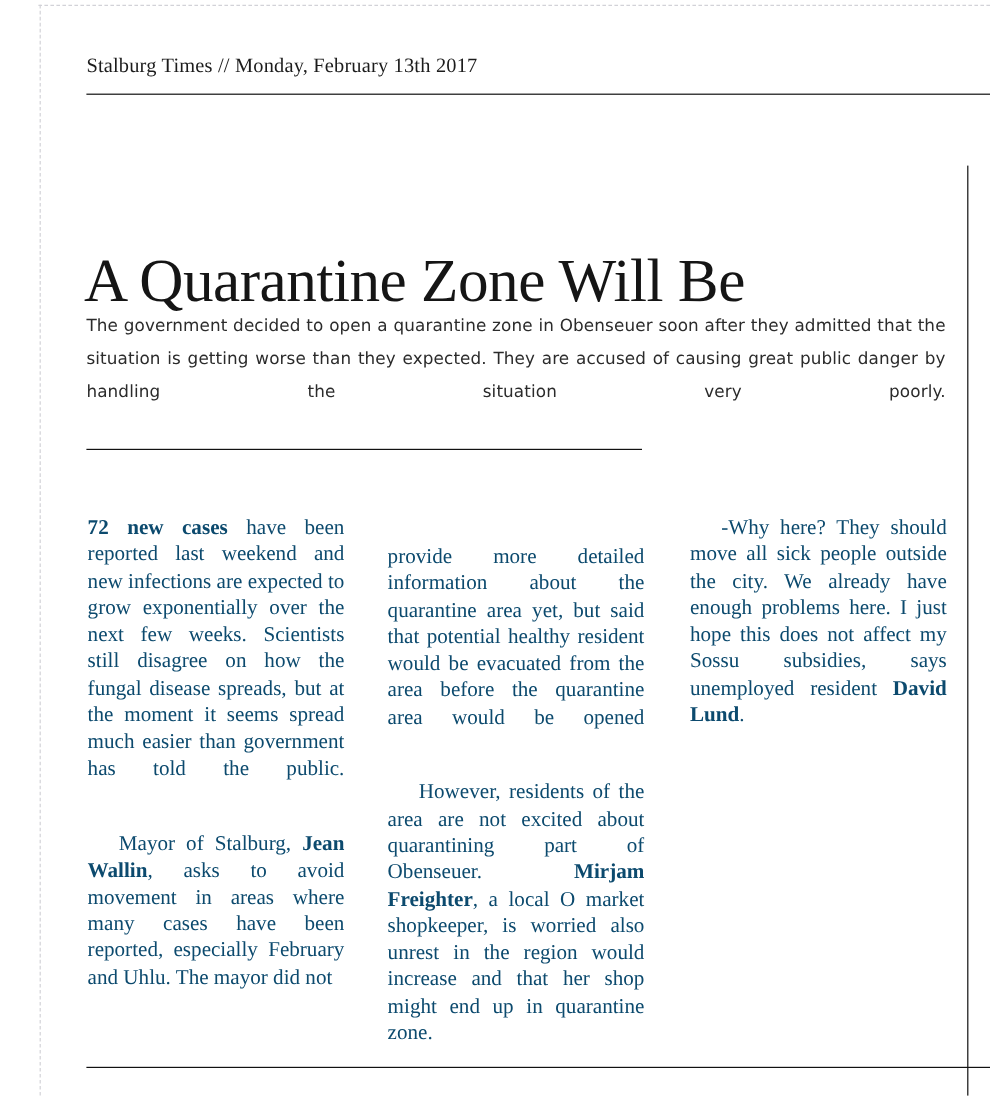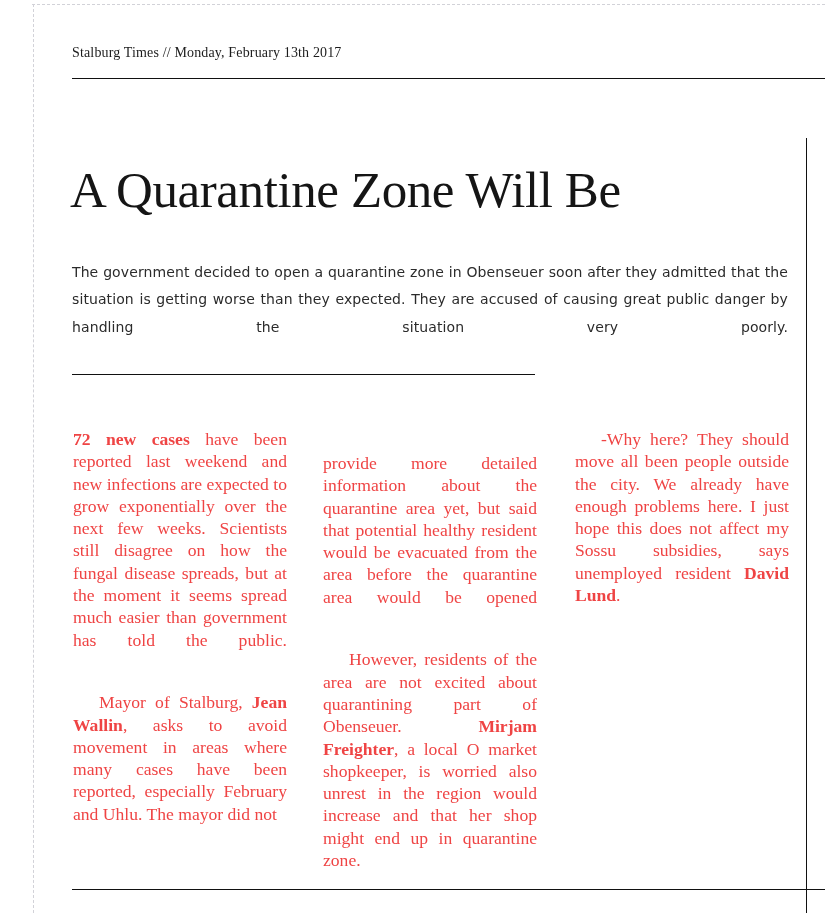--- a/index.html
+++ b/index.html
@@ -67,40 +67,40 @@
     height: 0;
     border-top: 1.4px solid #111111;
   }
 
   
   .masthead {
     position: absolute;
     left: 72px;
     top: 45px;
     font-family: "Liberation Serif", serif;
-    font-size: 14px;
+    font-size: 17px;
     letter-spacing: 0.15px;
     color: #1c1c1c;
     white-space: nowrap;
   }
 
   
   .headline {
     position: absolute;
     left: 70px;
     top: 129px;
     width: 720px;
     font-family: "Liberation Serif", serif;
     font-size: 51px;
     line-height: 54px;
     font-weight: 400;
     letter-spacing: -0.4px;
     color: #151515;
   }
-  .headline .hl-line { display: block; white-space: nowrap; }
+  .headline .hl-line { display: block; white-space: nowrap; margin-top: 45px; }
 
   
   .lede {
     position: absolute;
     left: 72px;
     top: 259px;
     width: 716px;
     font-family: "DejaVu Sans", sans-serif;
     font-size: 14px;
     line-height: 27.4px;
@@ -127,21 +127,21 @@
     position: absolute;
     top: 0;
     width: 214px;
     height: 450px;
     overflow: hidden;
     font-family: "Liberation Serif", serif;
     font-size: 17.6px;
     line-height: 22.3px;
     text-align: justify;
     text-justify: inter-word;
-    color: #ef4444;
+    color: #0c4a6e;
     -webkit-hyphens: none;
     hyphens: none;
   }
   .col-1 { left: 0px; }
   .col-2 { left: 250px; margin-top: 24px; }
   .col-3 { left: 502px; }
 
   .col p {
     margin: 0 0 18px 0;
   }
@@ -183,19 +183,19 @@
     <p><b>72 new cases</b><span> have been reported last weekend and new infections are expected to grow exponentially over the next few weeks. Scientists still disagree on how the fungal disease spreads, but at the moment it seems spread much easier than government has told the public.</span></p>
     <p class="indent last"><span>Mayor of Stalburg, </span><b>Jean Wallin</b><span>, asks to avoid movement in areas where many cases have been reported, especially February and Uhlu. The mayor did not</span></p>
   </div>
 
   <div class="col col-2">
     <p>provide more detailed information about the quarantine area yet, but said that potential healthy resident would be evacuated from the area before the quarantine area would be opened</p>
     <p class="indent last"><span>However, residents of the area are not excited about quarantining part of Obenseuer. </span><b>Mirjam Freighter</b><span>, a local O market shopkeeper, is worried also unrest in the region would increase and that her shop might end up in quarantine zone.</span></p>
   </div>
 
   <div class="col col-3">
-    <p class="indent"><span>-Why here? They should move all been people outside the city. We already have enough problems here. I just hope this does not affect my Sossu subsidies, says unemployed resident </span><b>David Lund</b><span>.</span></p>
+    <p class="indent"><span>-Why here? They should move all sick people outside the city. We already have enough problems here. I just hope this does not affect my Sossu subsidies, says unemployed resident </span><b>David Lund</b><span>.</span></p>
   </div>
 
 </div>
 
 <div class="rule-edge-right"></div>
 <div class="rule-bottom"></div>
 
 </body></html>

